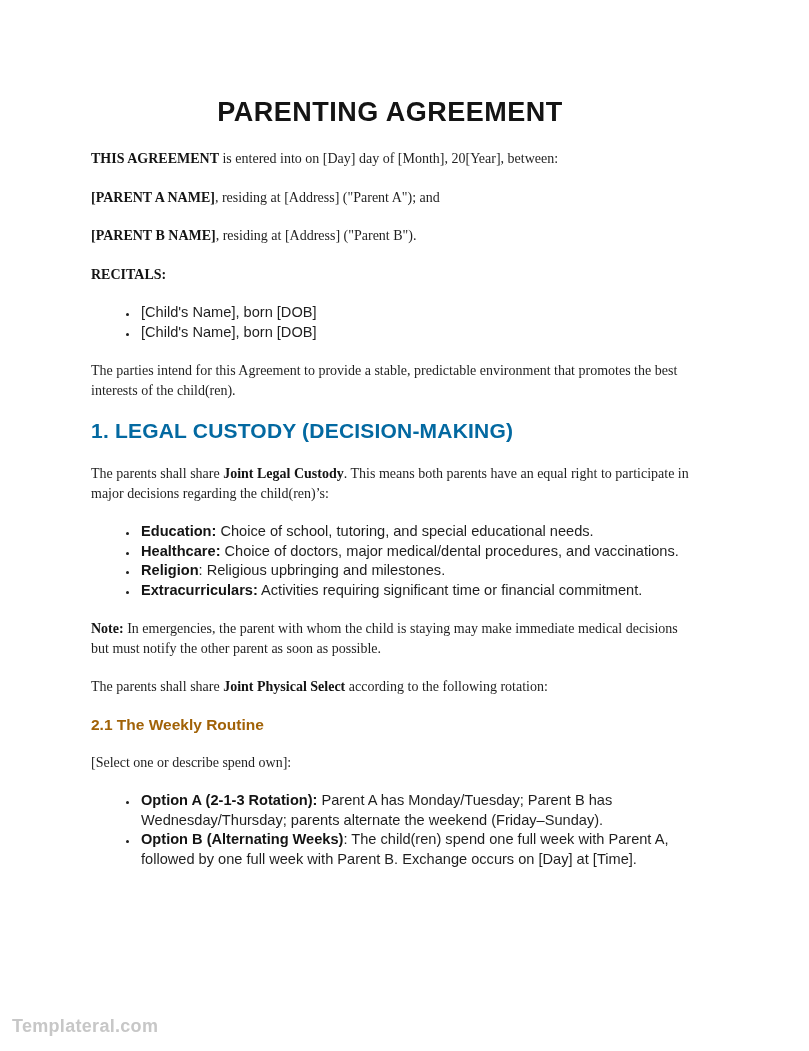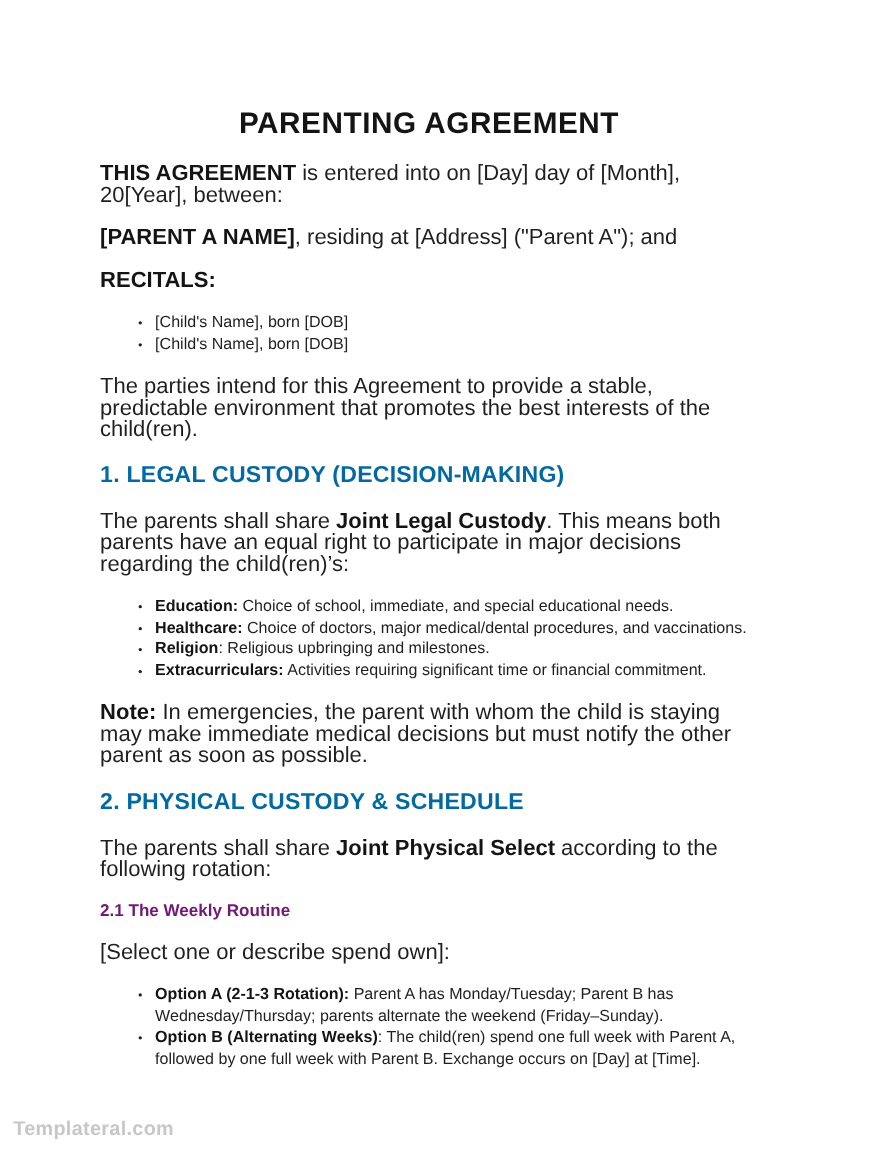--- a/index.html
+++ b/index.html
@@ -17,36 +17,37 @@
   }
   h1.doc-title {
     font-size: 27px;
     font-weight: bold;
     text-align: center;
     letter-spacing: 0.5px;
     color: #141414;
     margin-bottom: 21px;
   }
   p.body-p {
-    font-size: 20px;
+    font-size: 14px;
     line-height: 19.5px;
     margin-bottom: 19px;
+    font-family: Liberation Serif, serif;
   }
   b { font-weight: bold; color: #141414; }
   h2.section-h {
     font-size: 21px;
     font-weight: bold;
     color: #0369a1;
     margin: 0 0 21px 0;
     letter-spacing: 0.2px;
   }
   h3.sub-h {
     font-size: 15.5px;
     font-weight: bold;
-    color: #701a75;
+    color: #a16207;
     margin: 0 0 19px 0;
   }
   ul.doc-list {
     list-style: disc;
     margin: 0 0 19px 0;
     padding-left: 48px;
   }
   ul.doc-list li {
     font-size: 14.6px;
     line-height: 19.5px;
@@ -67,45 +68,45 @@
 <body>
 
 <div class="page">
 
   <h1 class="doc-title">PARENTING AGREEMENT</h1>
 
   <p class="body-p"><b>THIS AGREEMENT</b><span> is entered into on [Day] day of [Month], 20[Year], between:</span></p>
 
   <p class="body-p"><b>[PARENT A NAME]</b><span>, residing at [Address] ("Parent A"); and</span></p>
 
+  <p class="body-p"><b>[PARENT B NAME]</b><span>, residing at [Address] ("Parent B").</span></p>
 
   <p class="body-p"><b>RECITALS:</b></p>
 
 
   <ul class="doc-list">
     <li>[Child's Name], born [DOB]</li>
     <li>[Child's Name], born [DOB]</li>
   </ul>
 
   <p class="body-p">The parties intend for this Agreement to provide a stable, predictable environment that promotes the best interests of the child(ren).</p>
 
   <h2 class="section-h">1. LEGAL CUSTODY (DECISION-MAKING)</h2>
 
   <p class="body-p"><span>The parents shall share </span><b>Joint Legal Custody</b><span>. This means both parents have an equal right to participate in major decisions regarding the child(ren)’s:</span></p>
 
   <ul class="doc-list">
-    <li><b>Education:</b><span> Choice of school, immediate, and special educational needs.</span></li>
+    <li><b>Education:</b><span> Choice of school, tutoring, and special educational needs.</span></li>
     <li><b>Healthcare:</b><span> Choice of doctors, major medical/dental procedures, and vaccinations.</span></li>
     <li><b>Religion</b><span>: Religious upbringing and milestones.</span></li>
     <li><b>Extracurriculars:</b><span> Activities requiring significant time or financial commitment.</span></li>
   </ul>
 
   <p class="body-p"><b>Note:</b><span> In emergencies, the parent with whom the child is staying may make immediate medical decisions but must notify the other parent as soon as possible.</span></p>
 
-  <h2 class="section-h">2. PHYSICAL CUSTODY &amp; SCHEDULE</h2>
 
   <p class="body-p"><span>The parents shall share </span><b>Joint Physical Select</b><span> according to the following rotation:</span></p>
 
   <h3 class="sub-h">2.1 The Weekly Routine</h3>
 
   <p class="body-p">[Select one or describe spend own]:</p>
 
   <ul class="doc-list">
     <li><b>Option A (2-1-3 Rotation):</b><span> Parent A has Monday/Tuesday; Parent B has Wednesday/Thursday; parents alternate the weekend (Friday–Sunday).</span></li>
     <li><b>Option B (Alternating Weeks)</b><span>: The child(ren) spend one full week with Parent A, followed by one full week with Parent B. Exchange occurs on [Day] at [Time].</span></li>

